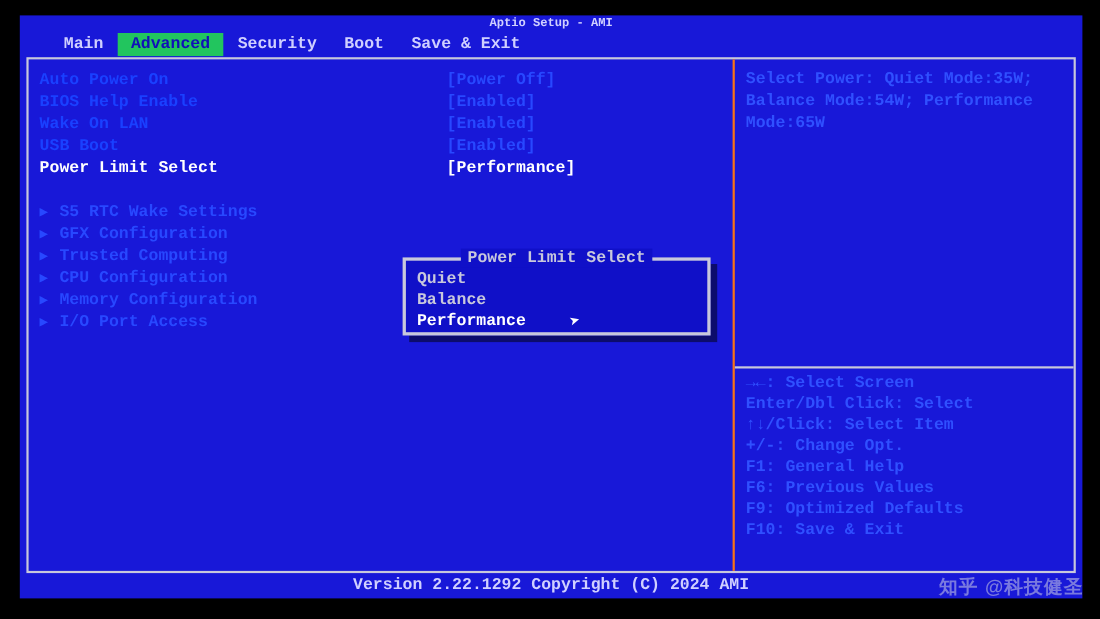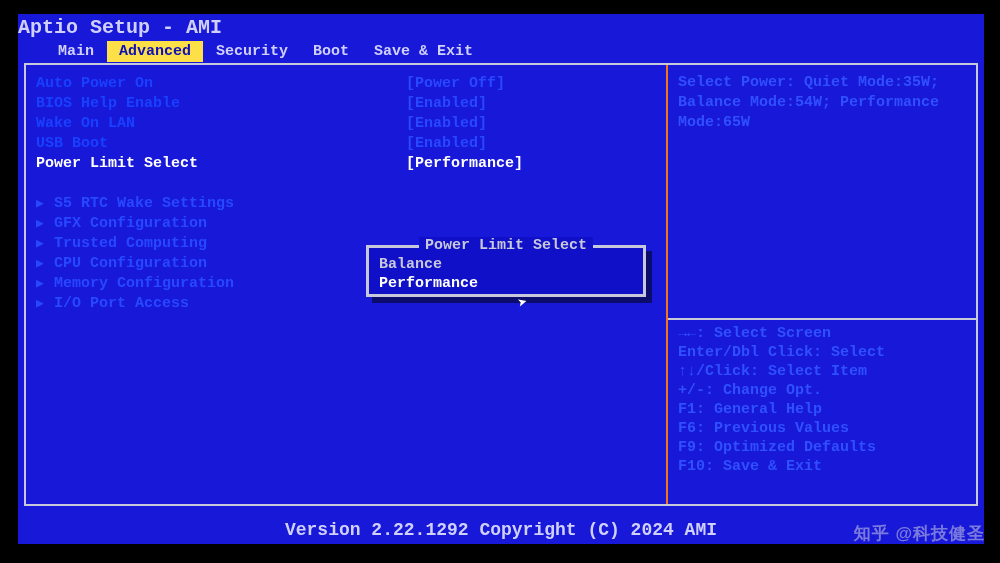--- a/index.html
+++ b/index.html
@@ -18,44 +18,45 @@
       top: 14px;
       left: 18px;
       width: 966px;
       height: 530px;
       background: #1818d8;
       display: flex;
       flex-direction: column;
     }
     .title-bar {
       color: #d0d0ff;
+      text-align: center;
       padding: 2px 0 0 0;
-      font-size: 20px;
+      font-size: 11px;
     }
     .menu-bar {
       display: flex;
       padding-left: 28px;
       height: 24px;
       align-items: center;
       gap: 1px;
     }
     .menu-item {
       color: #d0d0ff;
       padding: 2px 12px;
       font-size: 15px;
     }
     .menu-item.active {
-      background: #fde047;
+      background: #22c55e;
       color: #1010b8;
     }
     .content-area {
       flex: 1;
       display: flex;
       border: 2px solid #c8c8dc;
-      margin: 0 6px 12px 6px;
+      margin: 0 6px 0 6px;
       position: relative;
     }
     .left-panel {
       flex: 1;
       padding: 8px 10px;
       color: #c8c8dc;
       position: relative;
     }
     .right-panel {
       width: 310px;
@@ -138,21 +139,21 @@
       height: 19px;
       font-size: 15px;
     }
     .popup-item.selected {
       color: #ffffff;
     }
     .footer {
       text-align: center;
       color: #d0d0ff;
       padding: 2px 0 4px;
-      font-size: 18px;
+      font-size: 15px;
     }
     .watermark {
       position: absolute;
       bottom: 18px;
       right: 15px;
       color: rgba(220,220,230,0.5);
       font-family: sans-serif;
       font-size: 17px;
       z-index: 20;
       letter-spacing: 1px;
@@ -228,20 +229,21 @@
         <span class="submenu-arrow">▶</span>
         <span>Memory Configuration</span>
       </div>
       <div class="submenu-row">
         <span class="submenu-arrow">▶</span>
         <span>I/O Port Access</span>
       </div>
 
       <div class="popup">
         <div class="popup-title"><span>Power Limit Select</span></div>
+        <div class="popup-item">Quiet</div>
         <div class="popup-item">Balance</div>
         <div class="popup-item selected">Performance</div>
       </div>
 
       <div class="cursor">➤</div>
     </div>
 
     <div class="right-panel">
       <div class="help-text">
         <div>Select Power: Quiet Mode:35W;</div>

